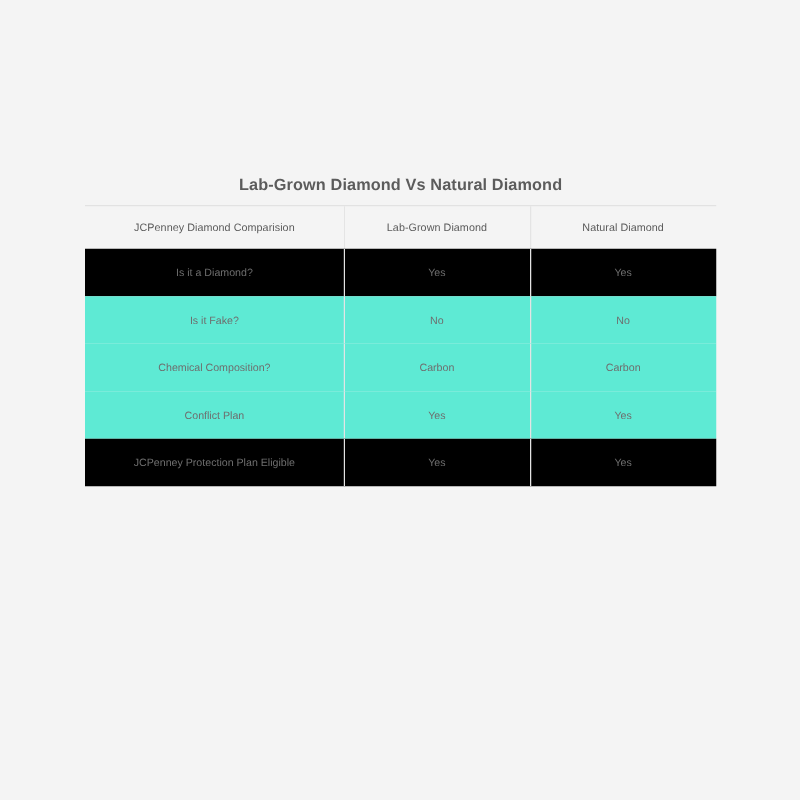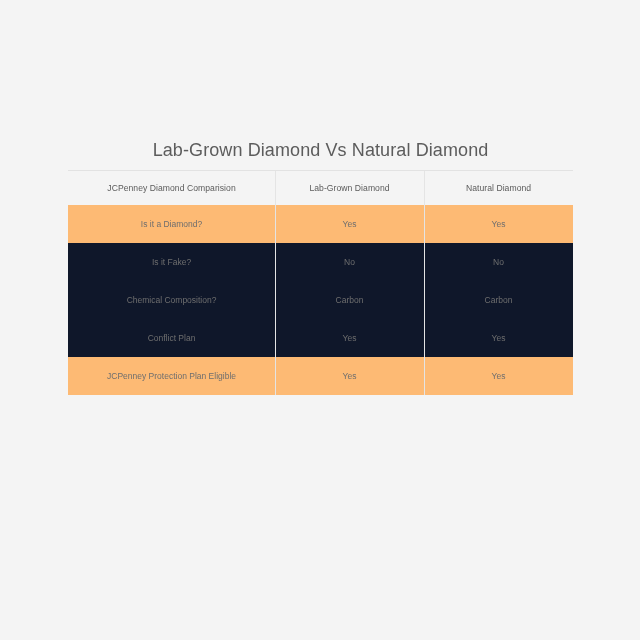--- a/index.html
+++ b/index.html
@@ -20,22 +20,22 @@
     box-sizing: border-box;
   }
   .comparison-wrap {
     position: absolute;
     left: 68px;
     top: 140px;
     width: 505px;
   }
   .title {
     text-align: center;
-    font-size: 18px;
-    font-weight: normal;
+    font-size: 13px;
+    font-weight: bold;
     color: #5c5c5c;
     letter-spacing: 0.1px;
     padding-bottom: 9px;
     border-bottom: 1px solid #e2e2e2;
     margin: 0 0 0 0;
   }
   table.cmp {
     width: 100%;
     border-collapse: collapse;
     table-layout: fixed;
@@ -53,24 +53,24 @@
     font-weight: normal;
     font-size: 8.6px;
     color: #5b5b5b;
     height: 34px;
     letter-spacing: 0.05px;
   }
   table.cmp col.c0 { width: 41%; }
   table.cmp col.c1 { width: 29.5%; }
   table.cmp col.c2 { width: 29.5%; }
   table.cmp tbody tr.shaded td {
-    background: #fdba74;
+    background: #000000;
   }
   table.cmp tbody tr.plain td {
-    background: #0f172a;
+    background: #5eead4;
   }
   
   table.cmp th.sep,
   table.cmp td.sep {
     box-shadow: inset 1px 0 0 #e4e4e4;
   }
   .header-row th {
     background: transparent;
   }
 </style>

